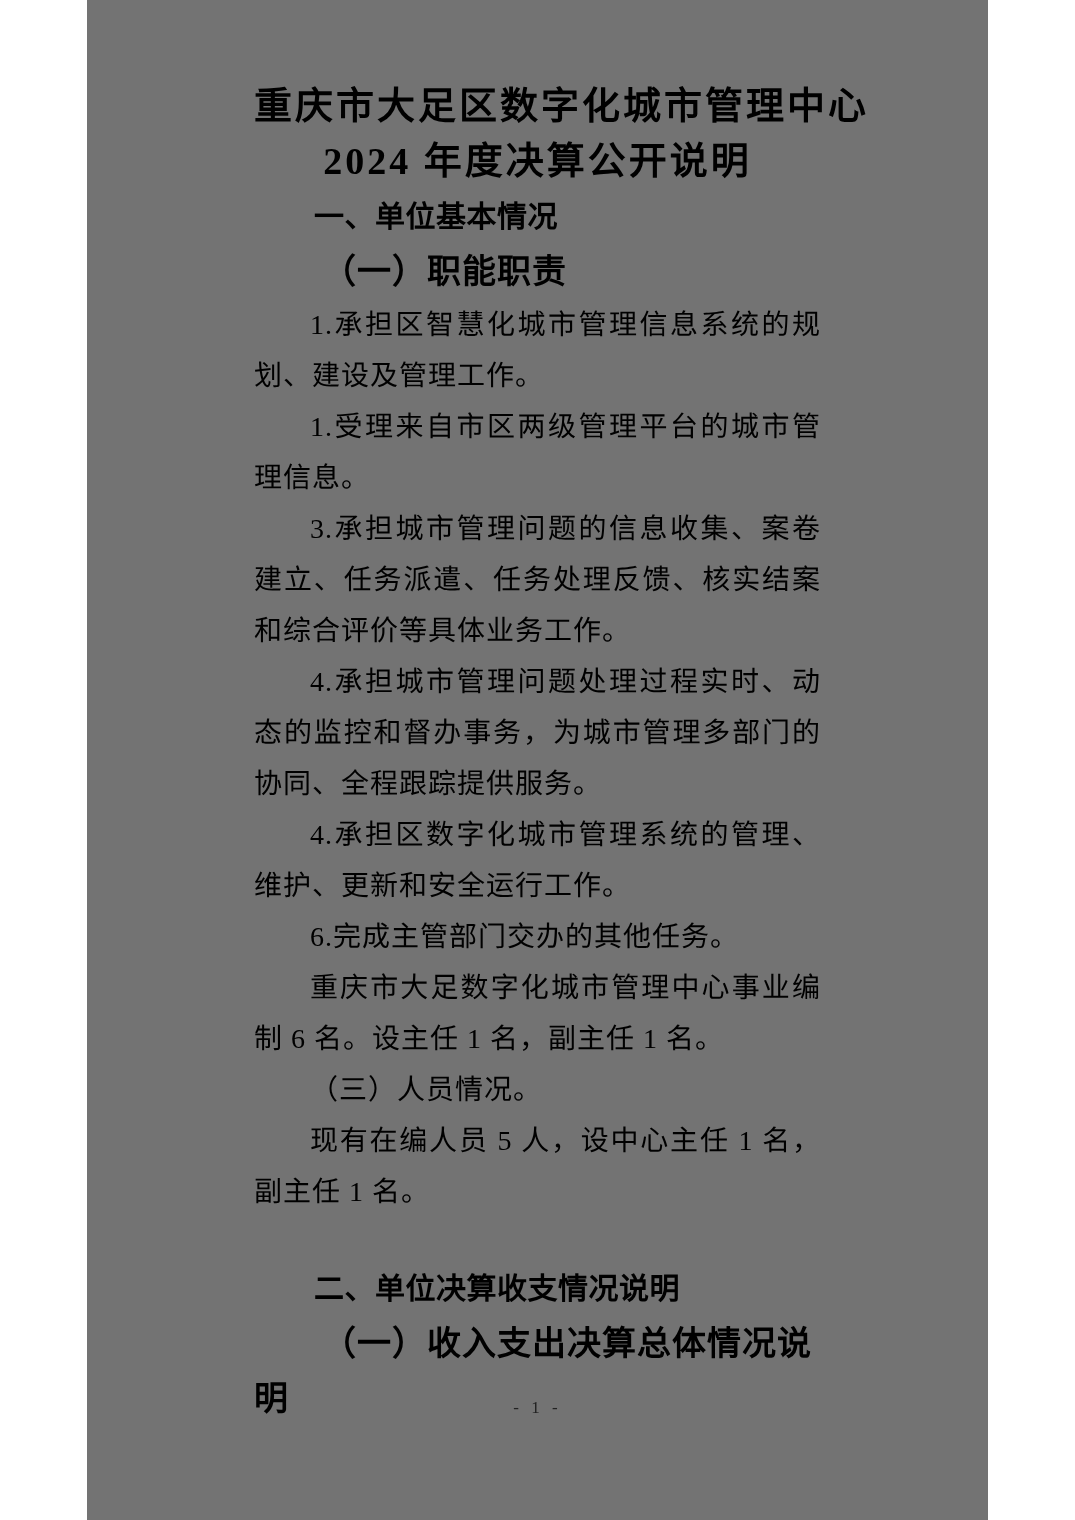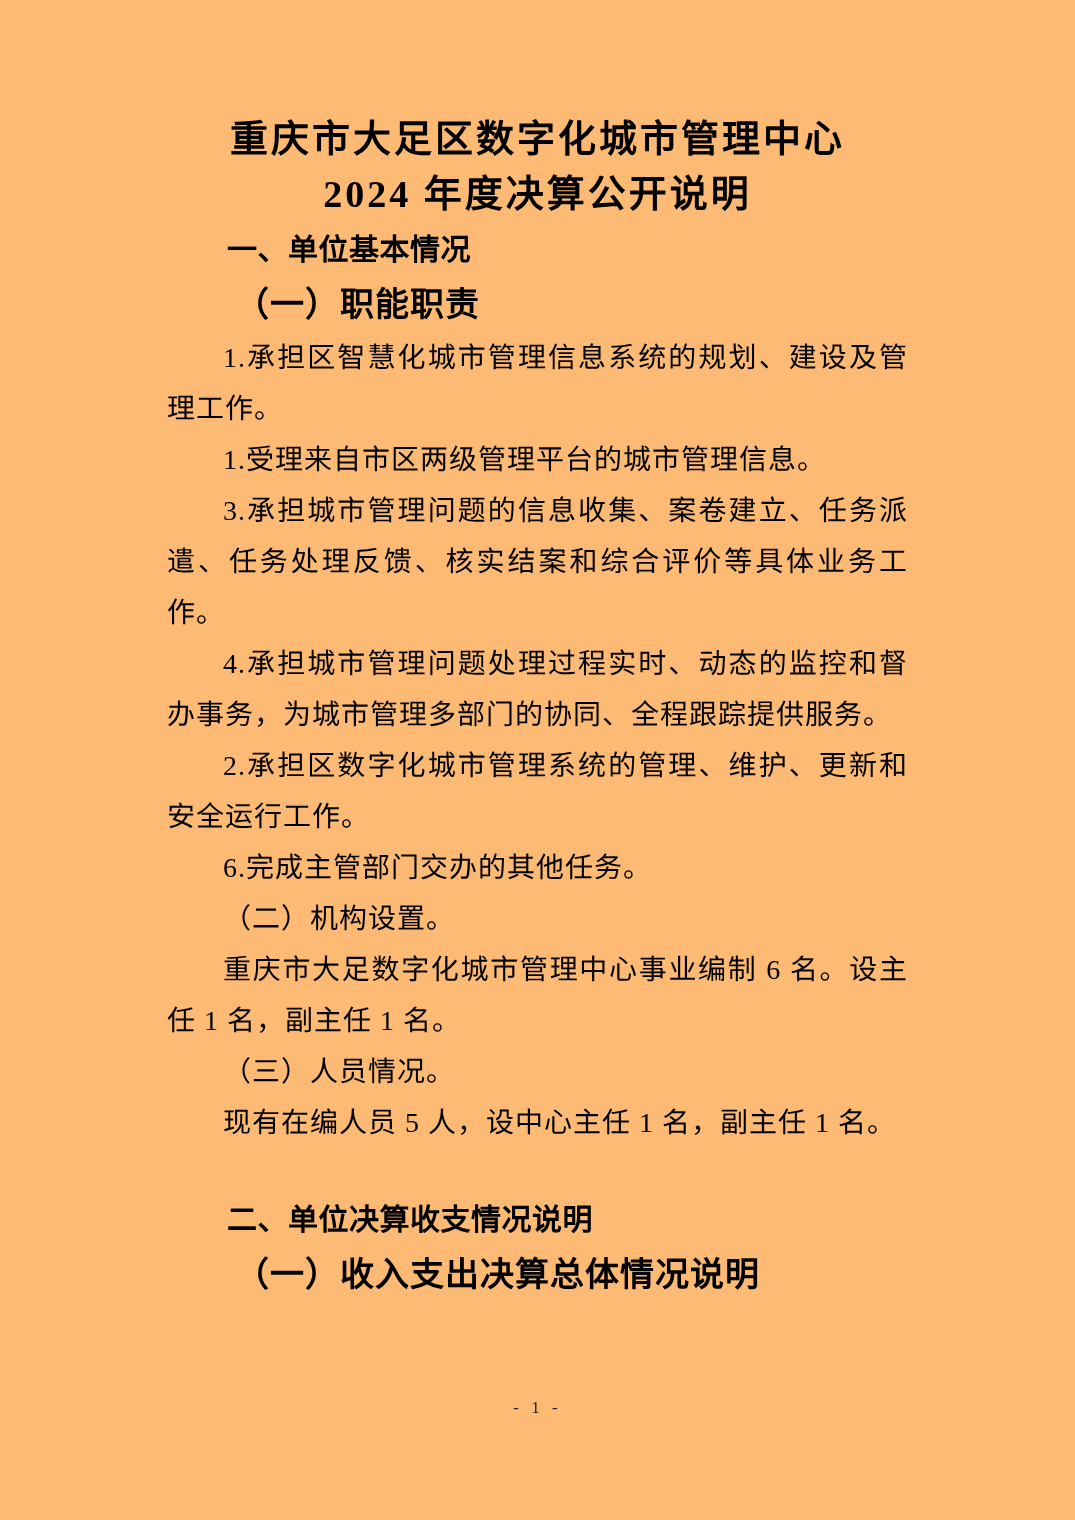--- a/index.html
+++ b/index.html
@@ -2,27 +2,27 @@
 <html lang="zh-CN"><head>
 <meta charset="utf-8">
 <style>
   html, body {
     margin: 0;
     padding: 0;
     background: #ffffff;
   }
   .page {
     position: relative;
-    width: 1075px;
+    width: 901px;
     height: 1520px;
     margin: 0 auto;
-    background: #fdba74;
+    background: #737373;
     color: #000000;
     box-sizing: border-box;
-    padding: 112px 167px 0 167px;
+    padding: 79px 167px 0 167px;
     overflow: hidden;
     font-family: "Liberation Serif", serif;
   }
   .doc-title-line {
     text-align: center;
     font-family: "Liberation Serif", serif;
     font-weight: bold;
     font-size: 38px;
     line-height: 55px;
     letter-spacing: 3px;
@@ -87,25 +87,24 @@
 
 
   <p class="para">1.承担区智慧化城市管理信息系统的规划、建设及管理工作。</p>
 
   <p class="para">1.受理来自市区两级管理平台的城市管理信息。</p>
 
   <p class="para">3.承担城市管理问题的信息收集、案卷建立、任务派遣、任务处理反馈、核实结案和综合评价等具体业务工作。</p>
 
   <p class="para">4.承担城市管理问题处理过程实时、动态的监控和督办事务，为城市管理多部门的协同、全程跟踪提供服务。</p>
 
-  <p class="para">2.承担区数字化城市管理系统的管理、维护、更新和安全运行工作。</p>
+  <p class="para">4.承担区数字化城市管理系统的管理、维护、更新和安全运行工作。</p>
 
   <p class="para">6.完成主管部门交办的其他任务。</p>
 
-  <p class="para">（二）机构设置。</p>
 
   <p class="para">重庆市大足数字化城市管理中心事业编制 6 名。设主任 1 名，副主任 1 名。</p>
 
   <p class="para">（三）人员情况。</p>
 
   <p class="para">现有在编人员 5 人，设中心主任 1 名，副主任 1 名。</p>
 
   <div class="section-heading spaced">二、单位决算收支情况说明</div>
 
   <div class="sub-heading kai-italic">（一）收入支出决算总体情况说明</div>

